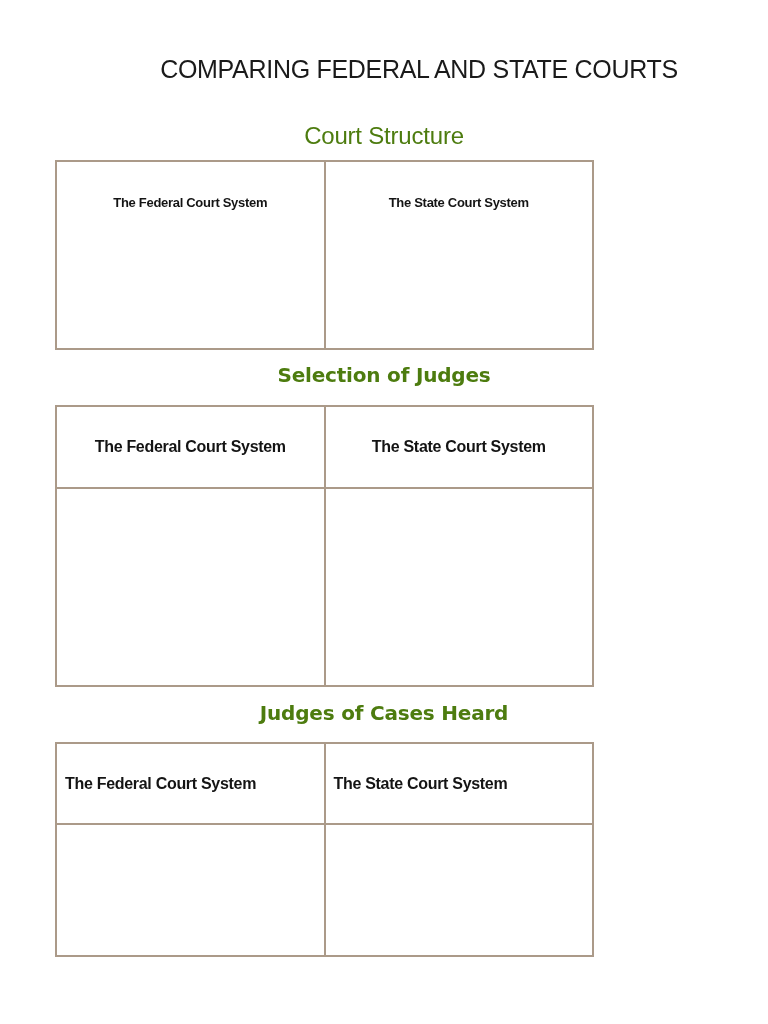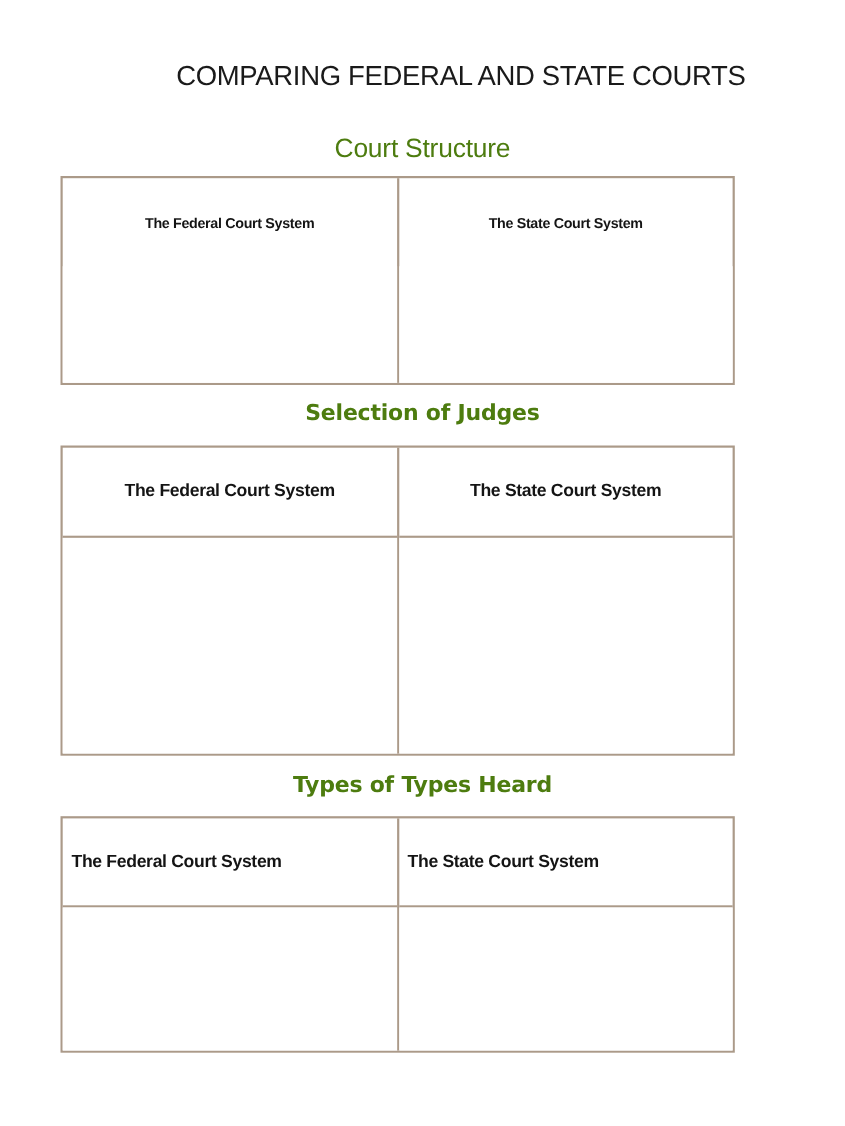--- a/index.html
+++ b/index.html
@@ -49,21 +49,21 @@
     font-weight: 700;
     font-family: "DejaVu Sans", sans-serif;
     letter-spacing: -0.2px;
   }
   .heading-2 { top: 363px; }
   .heading-3 { top: 701px; }
 
   .tbl {
     position: absolute;
     left: 55px;
-    width: 613px;
+    width: 539px;
     box-sizing: border-box;
     border: 2px solid #ab9a89;
     display: flex;
     flex-direction: row;
     background: #ffffff;
   }
   .tbl-1 { top: 160px; height: 190px; }
   .tbl-2 { top: 405px; height: 282px; }
   .tbl-3 { top: 742px; height: 215px; }
 
@@ -135,21 +135,21 @@
     <div class="col col-left">
       <div class="hdr-cell">The Federal Court System</div>
       <div class="body-cell"></div>
     </div>
     <div class="col">
       <div class="hdr-cell">The State Court System</div>
       <div class="body-cell"></div>
     </div>
   </div>
 
-  <h2 class="section-heading heading-bold heading-3">Types of Types Heard</h2>
+  <h2 class="section-heading heading-bold heading-3">Judges of Cases Heard</h2>
 
   <div class="tbl tbl-3">
     <div class="col col-left">
       <div class="hdr-cell">The Federal Court System</div>
       <div class="body-cell"></div>
     </div>
     <div class="col">
       <div class="hdr-cell">The State Court System</div>
       <div class="body-cell"></div>
     </div>

